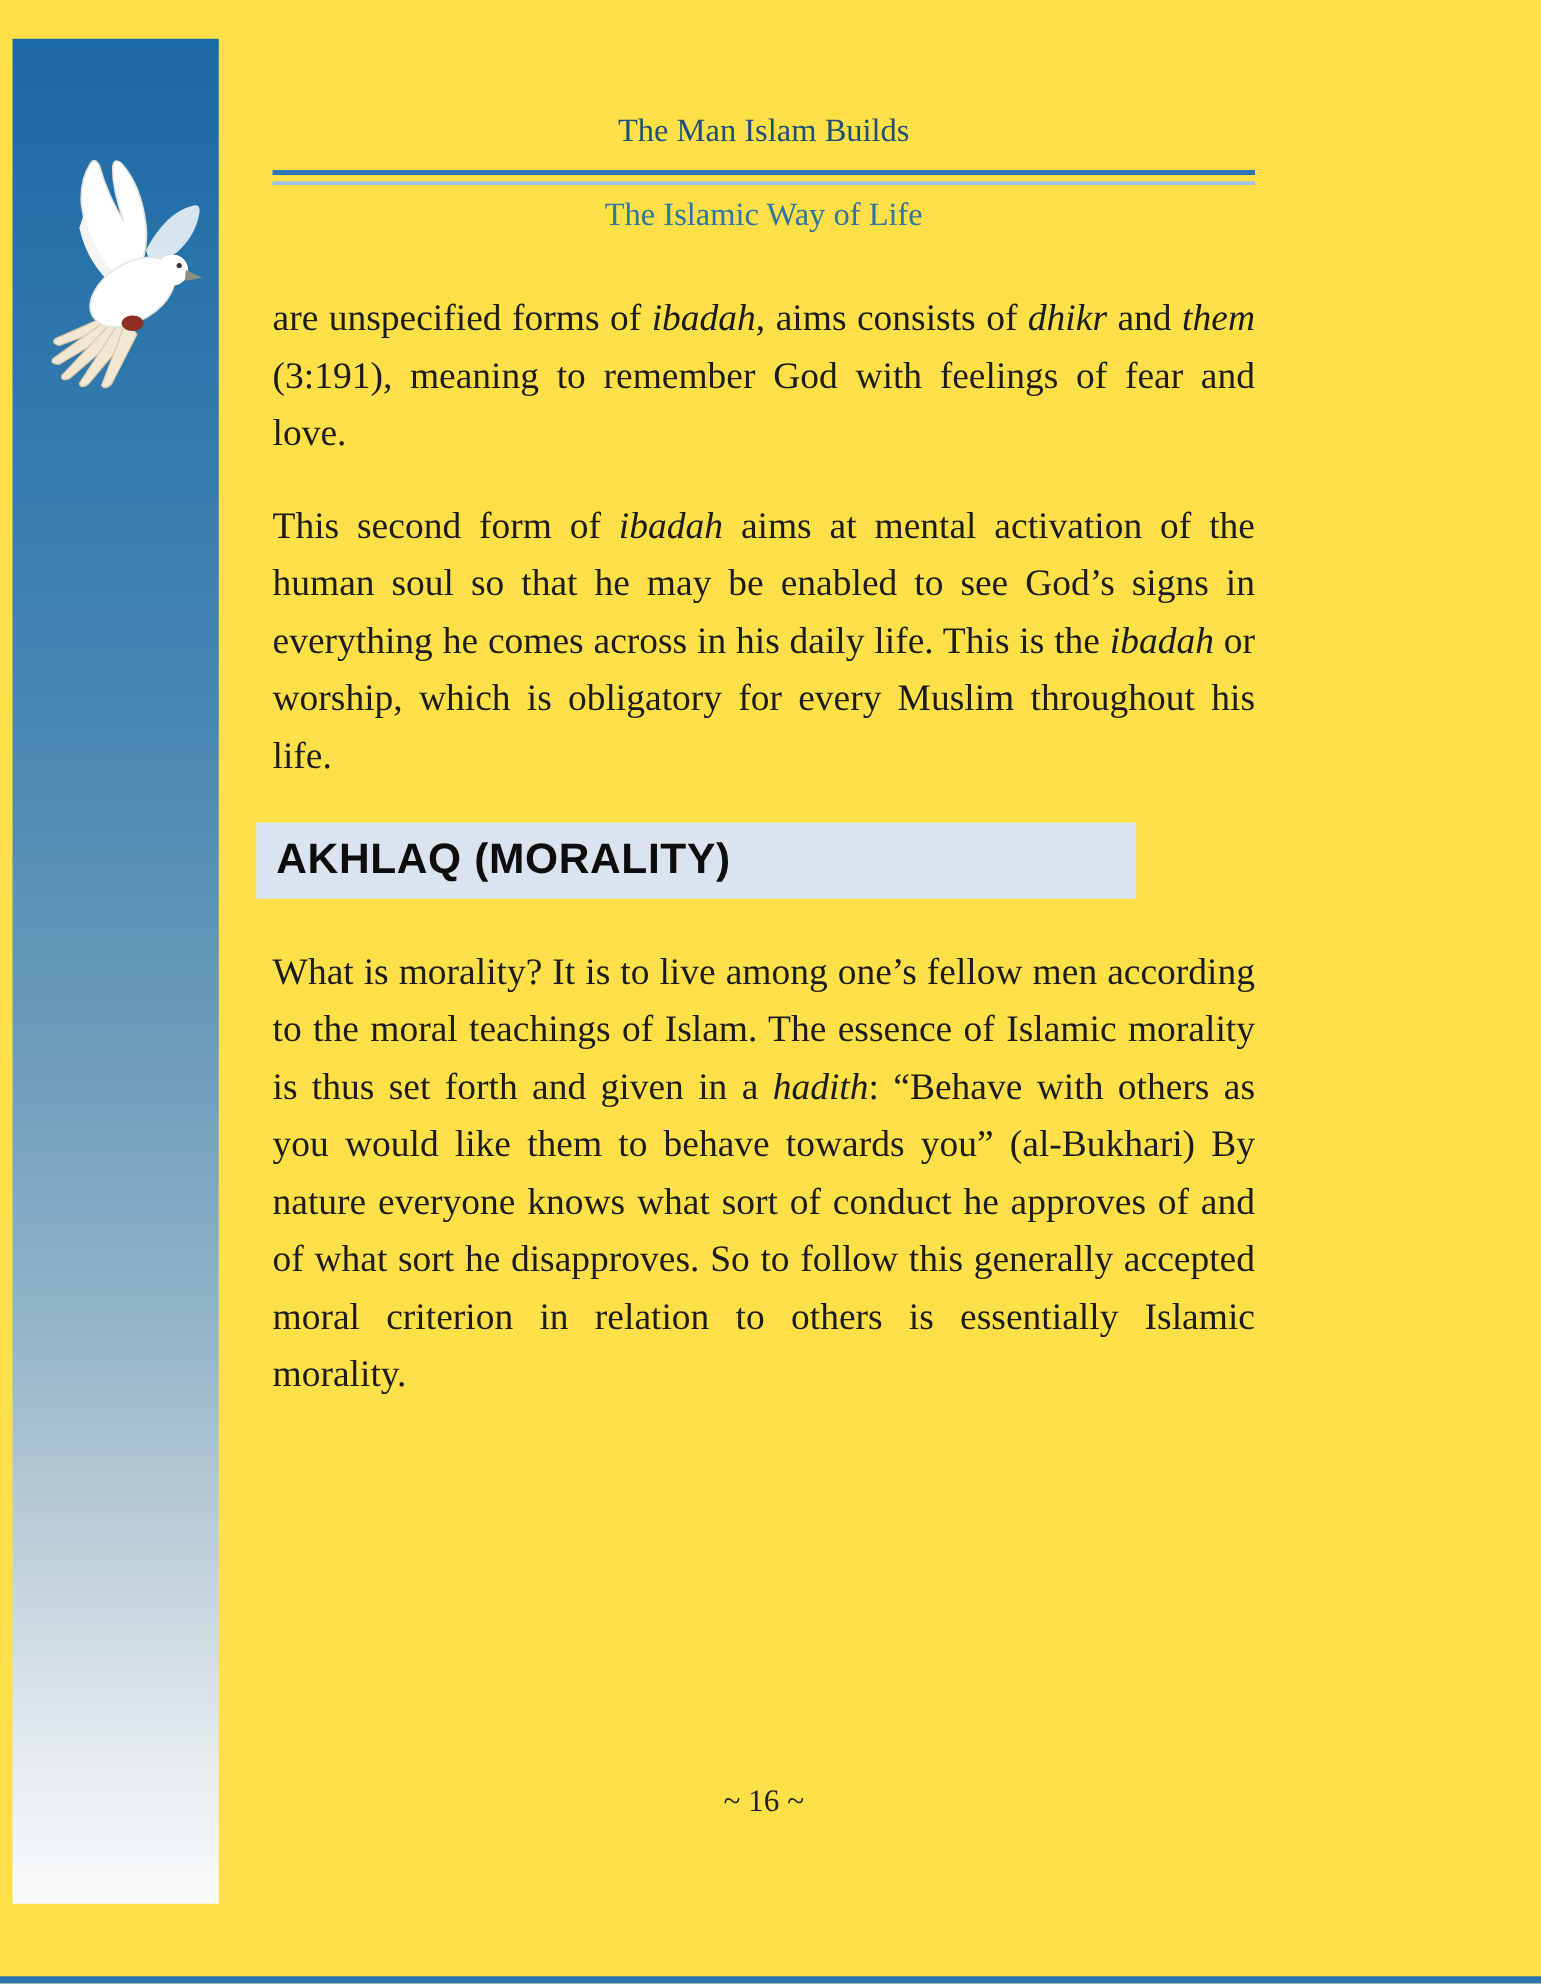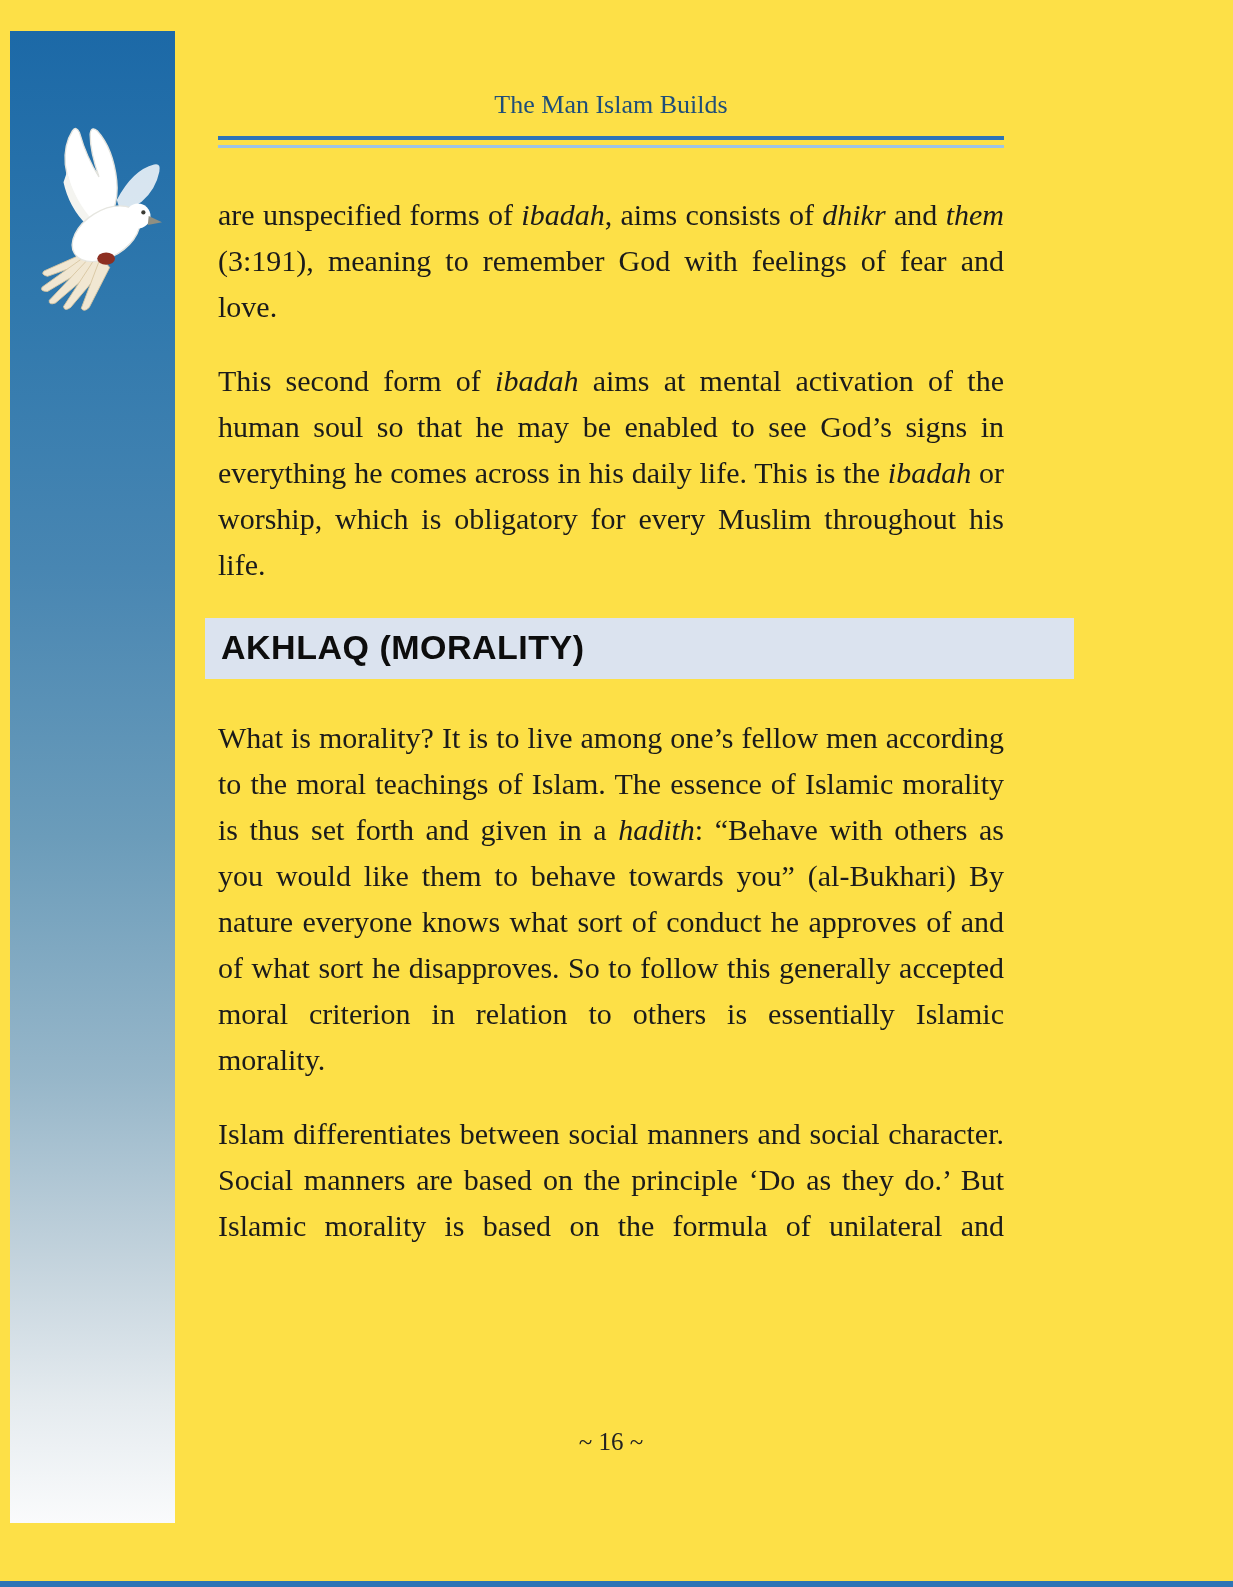--- a/index.html
+++ b/index.html
@@ -68,21 +68,21 @@
     line-height: 46px;
     text-align: justify;
     color: #1b1b1b;
     margin: 0 0 28px 0;
   }
   .para em { }
   .para.justify-last { text-align-last: justify; }
 
   .section-heading {
     box-sizing: border-box;
-    width: 869px;
+    width: 704px;
     margin: 30px 0 36px -13px;
     padding: 10px 0 12px 16px;
     background: #dbe3ef;
     font-family: "Liberation Sans", sans-serif;
     font-weight: bold;
     font-size: 34px;
     letter-spacing: 0.5px;
     color: #0d0d0d;
   }
 
@@ -138,31 +138,31 @@
 
   <div class="content">
 
     <div class="running-head">The Man Islam Builds</div>
 
     <div class="rule">
       <div class="rule-dark"></div>
       <div class="rule-light"></div>
     </div>
 
+    <div class="chapter-head">The Islamic Way of Life</div>
 
     <div class="body-block" id="paras-top">
         <p class="para"><span>are unspecified forms of </span><em>ibadah</em><span>, aims consists of </span><em>dhikr</em><span> and </span><em>them</em><span> (3:191), meaning to remember God with feelings of fear and love.</span></p>
         <p class="para"><span>This second form of </span><em>ibadah</em><span> aims at mental activation of the human soul so that he may be enabled to see God’s signs in everything he comes across in his daily life. This is the </span><em>ibadah</em><span> or worship, which is obligatory for every Muslim throughout his life.</span></p>
       </div>
 
     <div class="section-heading">AKHLAQ (MORALITY)</div>
 
     <div id="paras-bottom">
         <p class="para"><span>What is morality? It is to live among one’s fellow men according to the moral teachings of Islam. The essence of Islamic morality is thus set forth and given in a </span><em>hadith</em><span>: “Behave with others as you would like them to behave towards you” (al-Bukhari) By nature everyone knows what sort of conduct he approves of and of what sort he disapproves. So to follow this generally accepted moral criterion in relation to others is essentially Islamic morality.</span></p>
-        <p class="para justify-last"><span>Islam differentiates between social manners and social character. Social manners are based on the principle ‘Do as they do.’ But Islamic morality is based on the formula of unilateral and</span></p>
       </div>
 
   </div>
 
   <div class="footer">~ 16 ~</div>
 
   <div class="bottom-bar"></div>
 
 </div>
 

